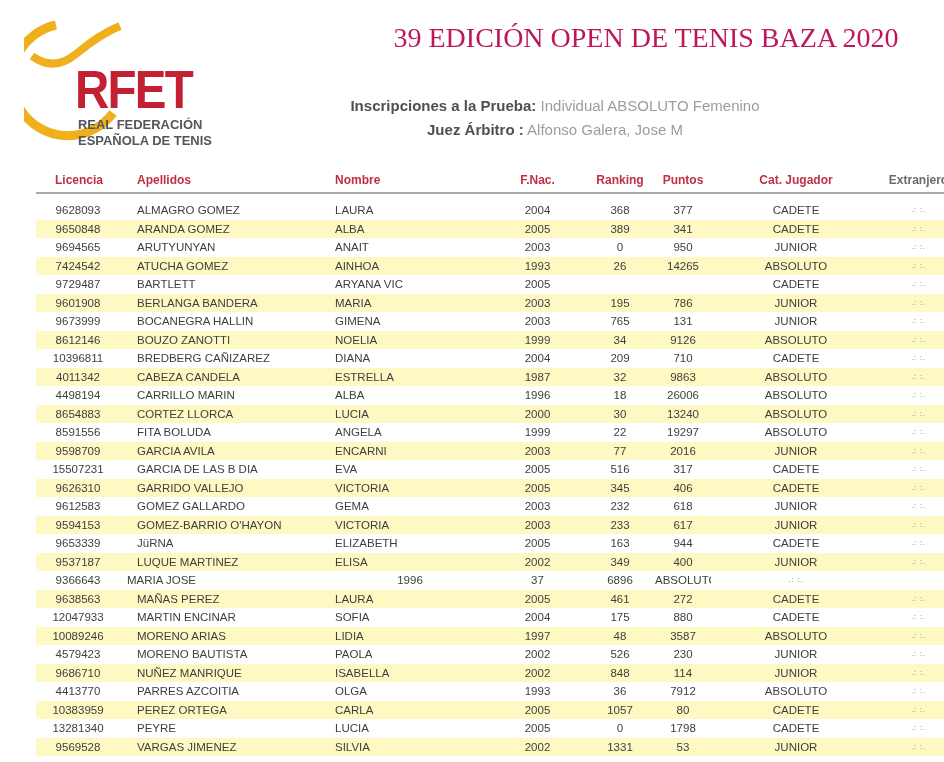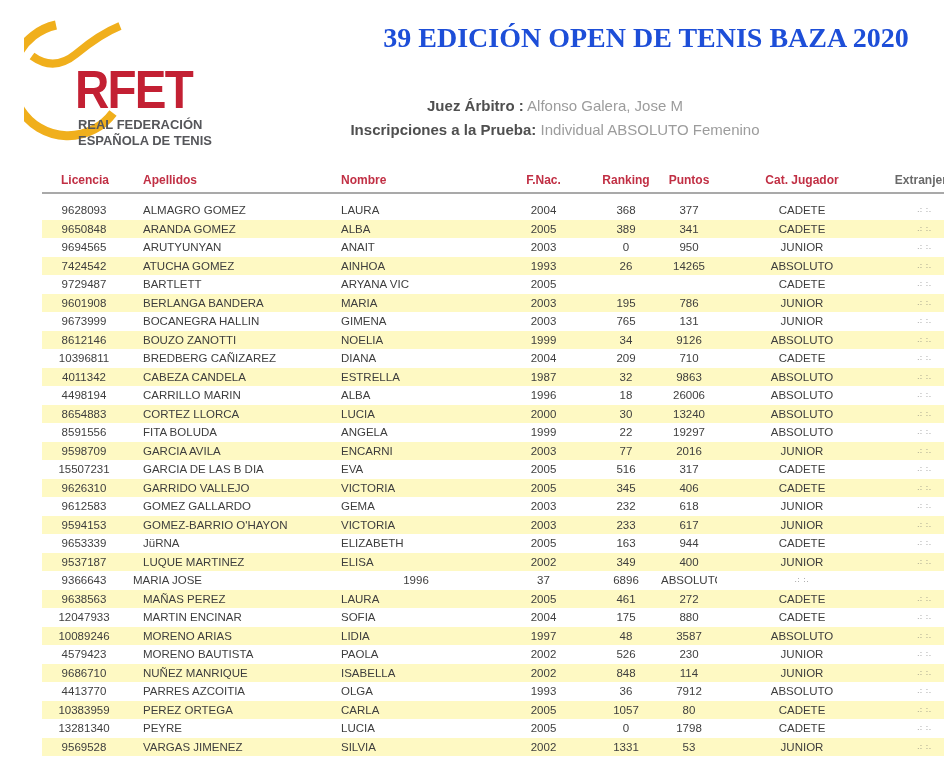--- a/index.html
+++ b/index.html
@@ -21,30 +21,30 @@
   .org{
     position:absolute;left:54px;top:97px;
     font-size:13.5px;font-weight:bold;color:#55565a;
     line-height:16px;letter-spacing:0px;transform:scaleX(.96);transform-origin:left top;
   }
   
   .title{
     position:absolute;left:348px;top:22px;width:596px;
     text-align:center;
     font-family:"Liberation Serif","DejaVu Serif",serif;
-    font-size:28px;font-weight:bold;color:#1d4ed8;
+    font-size:28px;font-weight:normal;color:#be185d;
     letter-spacing:0px;white-space:nowrap;
   }
   .meta{
     position:absolute;left:300px;top:94px;width:510px;
     text-align:center;font-size:15px;line-height:24px;color:#9c9c9c;
   }
   .meta .lbl{font-weight:bold;color:#4f4f4f;}
   
-  .tbl{position:absolute;left:18px;top:170px;width:844px;}
+  .tbl{position:absolute;left:12px;top:170px;width:844px;}
   .trow{
     display:grid;
     grid-template-columns:86px 208px 160px 95px 70px 56px 170px 75px;
     margin-left:24px;width:920px;
     height:18.5px;line-height:18.5px;
     font-size:11.5px;color:#3e3e3e;
   }
   .trow > div{overflow:hidden;white-space:nowrap;}
   .thead{font-size:12px;font-weight:bold;color:#c12f44;height:20px;line-height:20px;}
   .rule{margin-left:24px;width:912px;height:2px;background:#a9a9a9;margin-top:2px;margin-bottom:7px;}
@@ -70,26 +70,26 @@
     <div class="org">
       <div>REAL FEDERACIÓN</div>
       <div>ESPAÑOLA DE TENIS</div>
     </div>
   </div>
 
   <div class="title">39 EDICIÓN OPEN DE TENIS BAZA 2020</div>
 
   <div class="meta">
     <div>
+      <span class="lbl">Inscripciones a la Prueba:</span>
+      <span>Individual ABSOLUTO Femenino</span>
+    </div>
+    <div>
       <span class="lbl">Juez Árbitro :</span>
       <span>Alfonso Galera, Jose M</span>
-    </div>
-    <div>
-      <span class="lbl">Inscripciones a la Prueba:</span>
-      <span>Individual ABSOLUTO Femenino</span>
     </div>
   </div>
 
   <div class="tbl">
     <div class="trow thead">
       <div class="c-lic">Licencia</div>
       <div class="c-ape">Apellidos</div>
       <div class="c-nom">Nombre</div>
       <div class="c-fna">F.Nac.</div>
       <div class="c-ran">Ranking</div>

